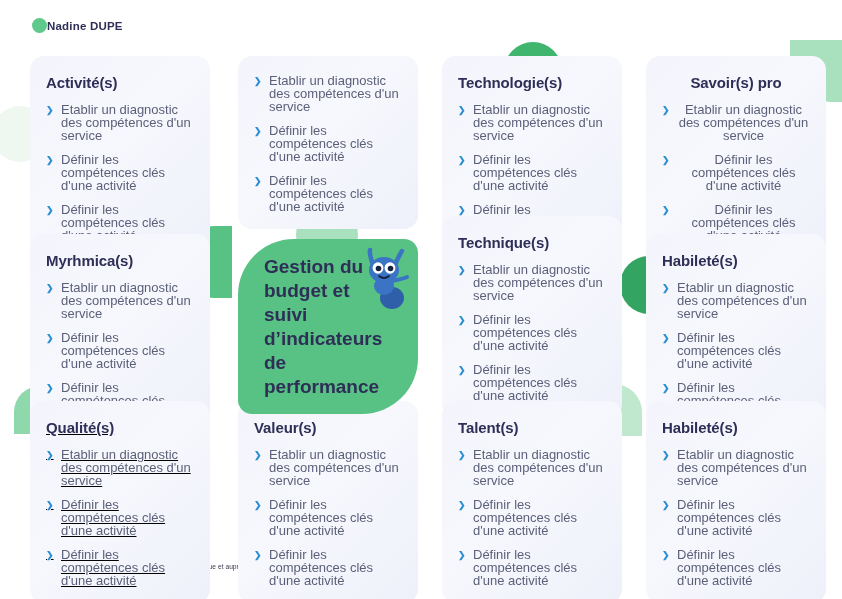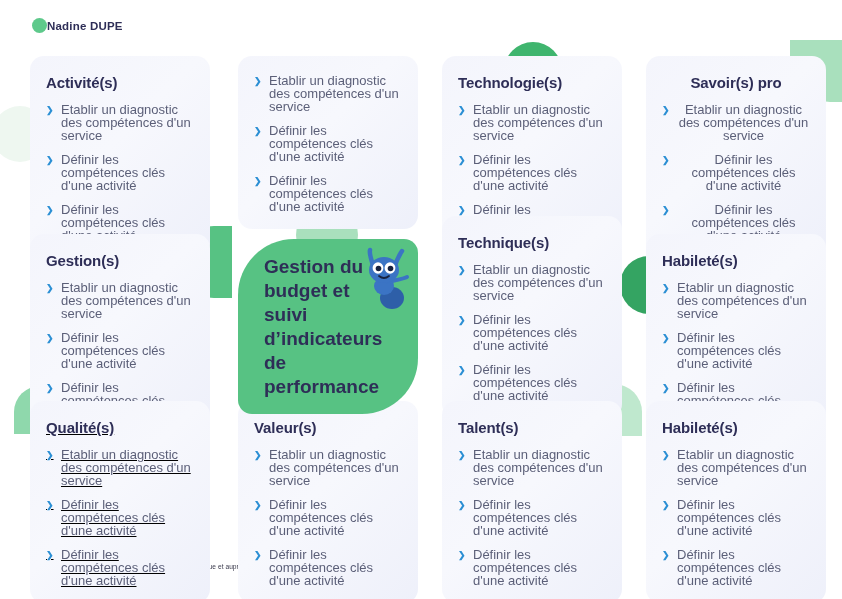--- a/index.html
+++ b/index.html
@@ -300,21 +300,21 @@
         <span class="chev">❯</span>
         <span class="item-text">Définir les compétences clés d'une activité</span>
       </div>
       <div class="item">
         <span class="chev">❯</span>
         <span class="item-text">Définir les compétences clés d'une activité</span>
       </div>
     </div>
 
   <div class="card" style="left:30px;  top:190px;">
-      <div class="card-title">Gestion(s)</div>
+      <div class="card-title">Myrhmica(s)</div>
       <div class="item">
         <span class="chev">❯</span>
         <span class="item-text">Etablir un diagnostic des compétences d'un service</span>
       </div>
       <div class="item">
         <span class="chev">❯</span>
         <span class="item-text">Définir les compétences clés d'une activité</span>
       </div>
       <div class="item">
         <span class="chev">❯</span>

